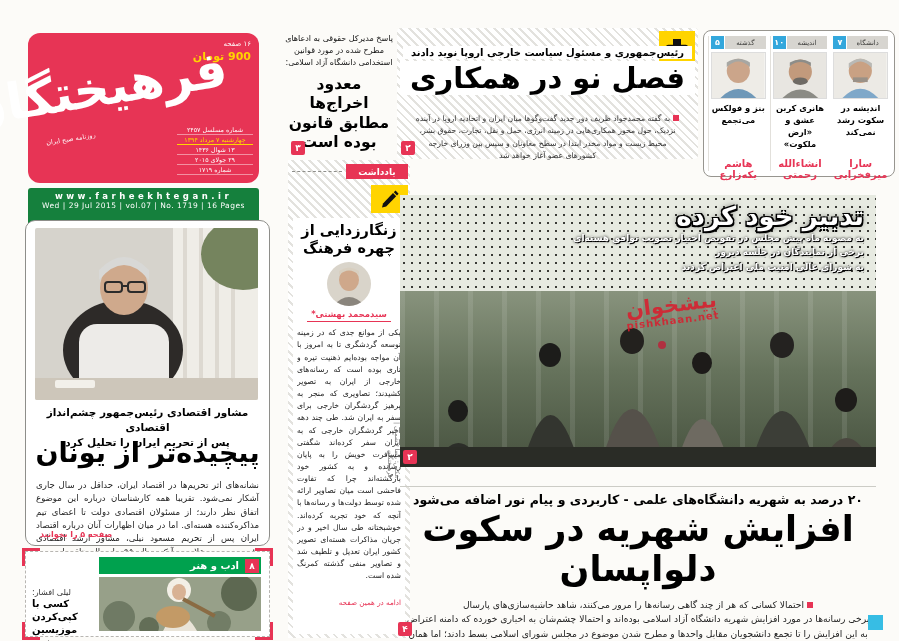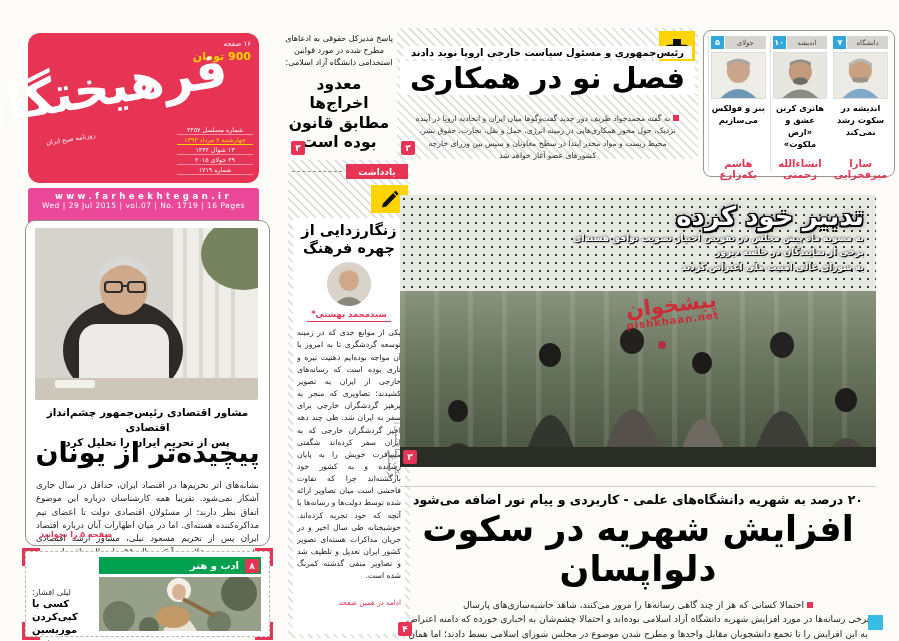--- a/index.html
+++ b/index.html
@@ -13,21 +13,21 @@
   
   .masthead{left:28px;top:33px;width:231px;height:150px;background:#e73455;border-radius:12px;color:#fff;}
   .m-note{position:absolute;right:8px;top:7px;font-size:7px;color:#fff;text-align:center;}
   .m-price{position:absolute;right:8px;top:17px;font-size:11px;font-weight:bold;color:#ffd400;}
   .m-logo{position:absolute;left:0;top:26px;width:200px;text-align:center;font-size:50px;font-weight:bold;
           letter-spacing:-3px;transform:rotate(-9deg);line-height:1;}
   .m-sub{position:absolute;left:18px;top:102px;font-size:6.5px;transform:rotate(-9deg);opacity:.95;}
   .m-issue{position:absolute;right:6px;bottom:8px;width:76px;font-size:6.3px;text-align:center;}
   .m-issue div{border-bottom:1px solid rgba(255,255,255,.45);padding:1px 0;}
   .m-issue div:nth-child(2){color:#ffd400;border-bottom-color:#ffd400;}
-  .webbar{left:28px;top:188px;width:231px;height:41px;background:#ec4899;border-radius:3px;color:#fff;
+  .webbar{left:28px;top:188px;width:231px;height:41px;background:#15803d;border-radius:3px;color:#fff;
           text-align:center;direction:ltr;}
   .wb-url{font-size:8.5px;font-weight:bold;letter-spacing:3.5px;padding-top:3px;}
   .wb-date{font-size:7.5px;letter-spacing:.5px;}
 
   
   .econ-box{left:25px;top:220px;width:243px;height:324px;background:#fff;border:1.5px solid #8e8e8a;border-radius:10px;}
   .econ-photo{position:absolute;left:9px;top:7px;width:223px;height:172px;overflow:hidden;border-radius:2px;}
   .econ-kicker{position:absolute;top:184px;left:0;width:100%;text-align:center;font-size:10.5px;font-weight:bold;line-height:1.45;}
   .econ-head{position:absolute;top:216px;left:0;width:100%;text-align:center;font-size:27px;font-weight:bold;letter-spacing:-1px;}
   .econ-body{position:absolute;top:258px;left:10px;right:10px;font-size:8.6px;line-height:1.55;text-align:justify;color:#222;}
@@ -196,32 +196,32 @@
           <path d="M15,14 Q25,5 35,14 L35,10 Q25,4 15,10 Z" fill="#8d8d89"></path>
           <ellipse cx="25" cy="30" rx="7" ry="4" fill="#6e6a64"></ellipse>
           <path d="M8,48 Q25,30 42,48 Z" fill="#8b8b85"></path>
         </svg>
       </div>
       <div class="sc-title">هانری کربن عشق و «ارض ملکوت»</div>
       <div class="sc-author">انشاءالله رحمتی</div>
     </div>
     <div class="sc-item">
       <div class="sc-tab">
-        <span class="sc-label">جولای</span>
+        <span class="sc-label">گذشته</span>
         <span class="sc-num">۵</span>
       </div>
       <div class="sc-photo">
         <svg width="100%" height="100%" viewBox="0 0 50 48" preserveAspectRatio="none">
           <rect width="50" height="48" fill="#eeece7"></rect>
           <ellipse cx="25" cy="19" rx="11" ry="13" fill="#cba58a"></ellipse>
           <path d="M14,15 Q25,3 36,15 L36,10 Q25,2 14,10 Z" fill="#a7a7a3"></path>
           <path d="M8,48 Q25,29 42,48 Z" fill="#6f98b8"></path>
         </svg>
       </div>
-      <div class="sc-title">بنز و فولکس می‌سازیم</div>
+      <div class="sc-title">بنز و فولکس می‌تجمع</div>
       <div class="sc-author">هاشم یکه‌زارع</div>
     </div>
   </div>
 
   <div class="abs note-col hatch">
     <div class="note-leader"></div>
     <div class="note-tab">یادداشت</div>
     <div class="note-pencil">
       <svg width="20" height="20" viewBox="0 0 20 20">
         <path d="M3 14.5 L13 4 L16.2 7.2 L6.2 17.5 L2 18.5 Z" fill="#111"></path>

